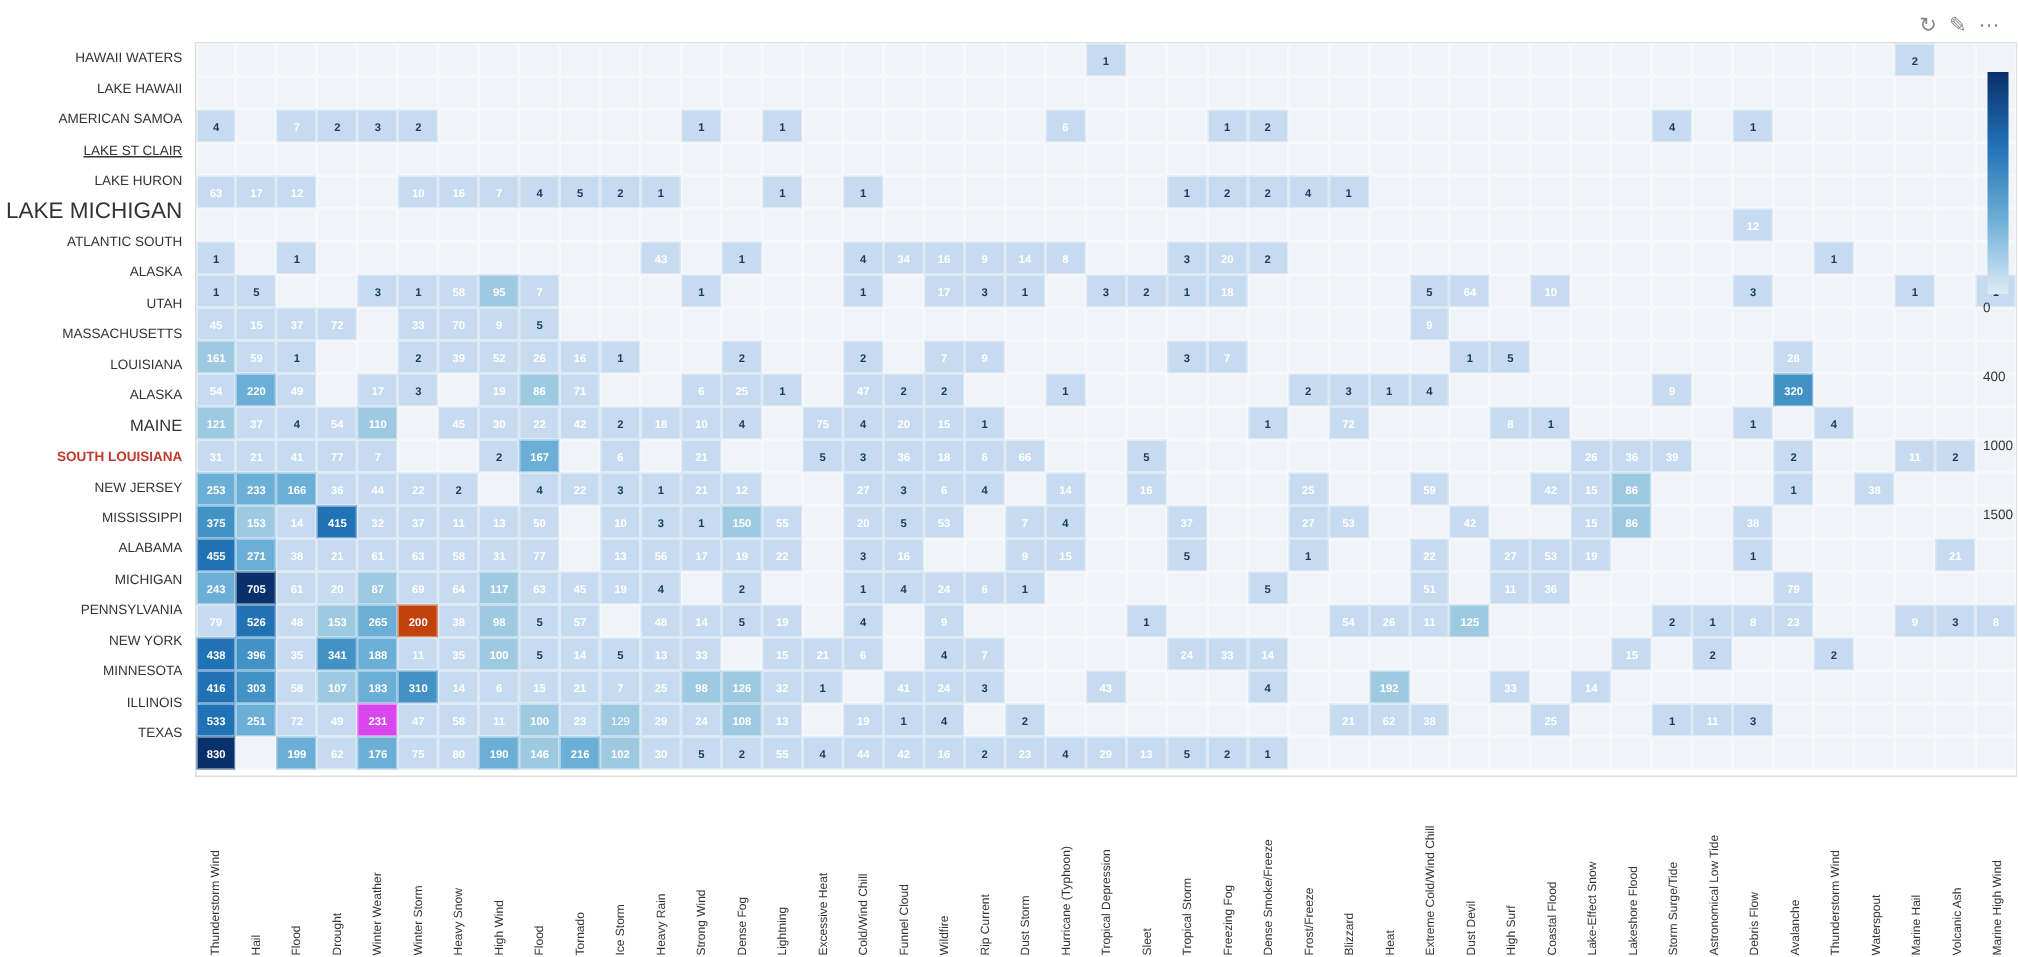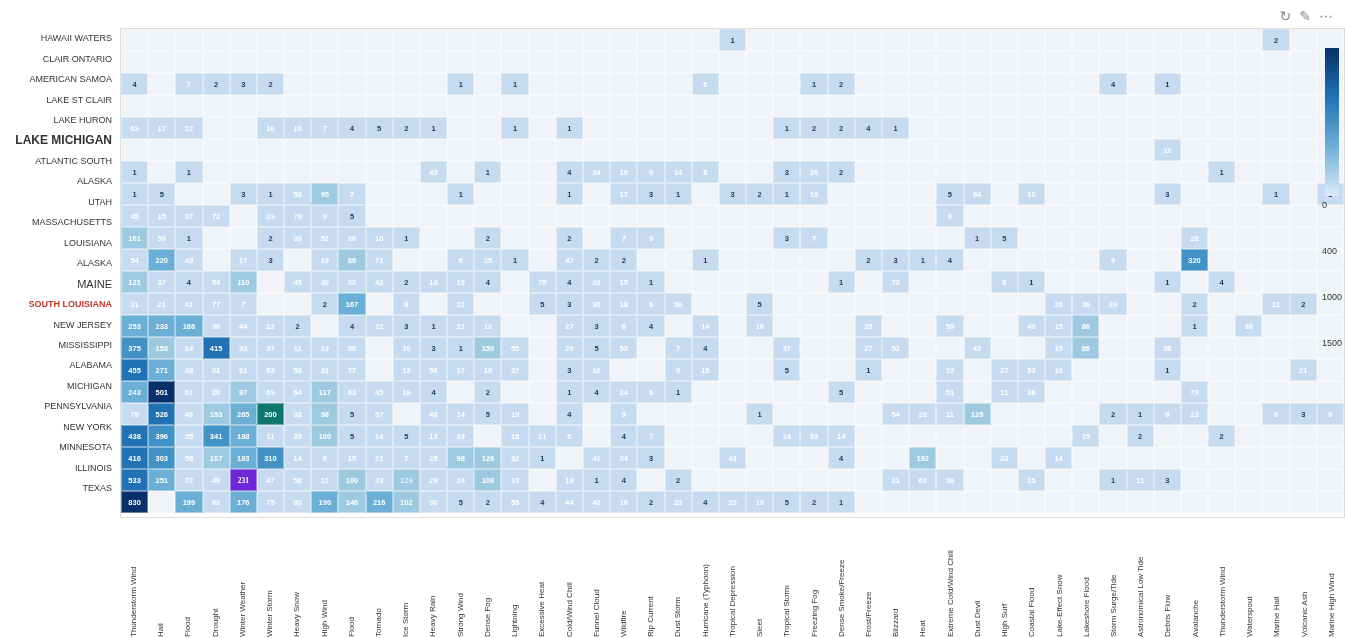--- a/index.html
+++ b/index.html
@@ -33,25 +33,25 @@
         <span class="header-icon">✎</span>
         <span class="header-icon">⋯</span>
       </div>
     </div>
   </div>
 
   <div style="display:flex; flex:1; overflow:hidden; position:relative;">
 
     <div class="row-labels" id="row-labels-container">
     <div class="row-label" style="height: 22px; font-size: 9px; text-align: right; display: flex; align-items: center; justify-content: flex-end; padding-right: 4px; color: rgb(51, 51, 51); font-weight: normal;">HAWAII WATERS</div>
-        <div class="row-label" style="height: 22px; font-size: 9px; text-align: right; display: flex; align-items: center; justify-content: flex-end; padding-right: 4px; color: rgb(51, 51, 51); font-weight: normal;">CLAIR ONTARIO</div>
+        <div class="row-label" style="height: 22px; font-size: 9px; text-align: right; display: flex; align-items: center; justify-content: flex-end; padding-right: 4px; color: rgb(51, 51, 51); font-weight: normal;">LAKE HAWAII</div>
         <div class="row-label" style="height: 22px; font-size: 9px; text-align: right; display: flex; align-items: center; justify-content: flex-end; padding-right: 4px; color: rgb(51, 51, 51); font-weight: normal;">AMERICAN SAMOA</div>
-        <div class="row-label" style="height: 22px; font-size: 9px; text-align: center; display: flex; align-items: center; justify-content: flex-end; padding-right: 4px; color: rgb(51, 51, 51); font-weight: normal;">LAKE ST CLAIR</div>
+        <div class="row-label" style="height: 22px; font-size: 9px; text-align: center; display: flex; align-items: center; justify-content: flex-end; padding-right: 4px; color: rgb(51, 51, 51); font-weight: normal; text-decoration: underline;">LAKE ST CLAIR</div>
         <div class="row-label" style="height: 22px; font-size: 9px; text-align: right; display: flex; align-items: center; justify-content: flex-end; padding-right: 4px; color: rgb(51, 51, 51); font-weight: normal;">LAKE HURON</div>
-        <div class="row-label" style="height: 22px; font-size: 12px; text-align: right; display: flex; align-items: center; justify-content: flex-end; padding-right: 4px; color: rgb(51, 51, 51); font-weight: bold;">LAKE MICHIGAN</div>
+        <div class="row-label" style="height: 22px; font-size: 15px; text-align: right; display: flex; align-items: center; justify-content: flex-end; padding-right: 4px; color: rgb(51, 51, 51); font-weight: normal;">LAKE MICHIGAN</div>
         <div class="row-label" style="height: 22px; font-size: 9px; text-align: right; display: flex; align-items: center; justify-content: flex-end; padding-right: 4px; color: rgb(51, 51, 51); font-weight: normal;">ATLANTIC SOUTH</div>
         <div class="row-label" style="height: 22px; font-size: 9px; text-align: right; display: flex; align-items: center; justify-content: flex-end; padding-right: 4px; color: rgb(51, 51, 51); font-weight: normal;">ALASKA</div>
         <div class="row-label" style="height: 22px; font-size: 9px; text-align: right; display: flex; align-items: center; justify-content: flex-end; padding-right: 4px; color: rgb(51, 51, 51); font-weight: normal;">UTAH</div>
         <div class="row-label" style="height: 22px; font-size: 9px; text-align: right; display: flex; align-items: center; justify-content: flex-end; padding-right: 4px; color: rgb(51, 51, 51); font-weight: normal;">MASSACHUSETTS</div>
         <div class="row-label" style="height: 22px; font-size: 9px; text-align: right; display: flex; align-items: center; justify-content: flex-end; padding-right: 4px; color: rgb(51, 51, 51); font-weight: normal;">LOUISIANA</div>
         <div class="row-label" style="height: 22px; font-size: 9px; text-align: right; display: flex; align-items: center; justify-content: flex-end; padding-right: 4px; color: rgb(51, 51, 51); font-weight: normal;">ALASKA</div>
         <div class="row-label" style="height: 22px; font-size: 11px; text-align: right; display: flex; align-items: center; justify-content: flex-end; padding-right: 4px; color: rgb(51, 51, 51); font-weight: normal;">MAINE</div>
         <div class="row-label highlight" style="height: 22px; font-size: 9px; text-align: right; display: flex; align-items: center; justify-content: flex-end; padding-right: 4px; color: rgb(192, 57, 43); font-weight: 600;">SOUTH LOUISIANA</div>
         <div class="row-label" style="height: 22px; font-size: 9px; text-align: right; display: flex; align-items: center; justify-content: flex-end; padding-right: 4px; color: rgb(51, 51, 51); font-weight: normal;">NEW JERSEY</div>
         <div class="row-label" style="height: 22px; font-size: 9px; text-align: right; display: flex; align-items: center; justify-content: flex-end; padding-right: 4px; color: rgb(51, 51, 51); font-weight: normal;">MISSISSIPPI</div>
@@ -782,21 +782,21 @@
             <div style="display: flex; align-items: center; justify-content: center; background-color: rgb(240, 244, 248); font-size: 7.5px; font-weight: 600; color: rgb(26, 58, 92); border: 0.5px solid rgba(255, 255, 255, 0.4); overflow: hidden;"></div>
             <div style="display: flex; align-items: center; justify-content: center; background-color: rgb(240, 244, 248); font-size: 7.5px; font-weight: 600; color: rgb(26, 58, 92); border: 0.5px solid rgba(255, 255, 255, 0.4); overflow: hidden;"></div>
             <div style="display: flex; align-items: center; justify-content: center; background-color: rgb(198, 219, 239); font-size: 7.5px; font-weight: 600; color: rgb(26, 58, 92); border: 0.5px solid rgba(255, 255, 255, 0.4); overflow: hidden;">1</div>
             <div style="display: flex; align-items: center; justify-content: center; background-color: rgb(240, 244, 248); font-size: 7.5px; font-weight: 600; color: rgb(26, 58, 92); border: 0.5px solid rgba(255, 255, 255, 0.4); overflow: hidden;"></div>
             <div style="display: flex; align-items: center; justify-content: center; background-color: rgb(240, 244, 248); font-size: 7.5px; font-weight: 600; color: rgb(26, 58, 92); border: 0.5px solid rgba(255, 255, 255, 0.4); overflow: hidden;"></div>
             <div style="display: flex; align-items: center; justify-content: center; background-color: rgb(240, 244, 248); font-size: 7.5px; font-weight: 600; color: rgb(26, 58, 92); border: 0.5px solid rgba(255, 255, 255, 0.4); overflow: hidden;"></div>
             <div style="display: flex; align-items: center; justify-content: center; background-color: rgb(240, 244, 248); font-size: 7.5px; font-weight: 600; color: rgb(26, 58, 92); border: 0.5px solid rgba(255, 255, 255, 0.4); overflow: hidden;"></div>
             <div style="display: flex; align-items: center; justify-content: center; background-color: rgb(198, 219, 239); font-size: 7.5px; font-weight: 600; color: rgb(255, 255, 255); border: 0.5px solid rgba(255, 255, 255, 0.4); overflow: hidden;">21</div>
             <div style="display: flex; align-items: center; justify-content: center; background-color: rgb(240, 244, 248); font-size: 7.5px; font-weight: 600; color: rgb(26, 58, 92); border: 0.5px solid rgba(255, 255, 255, 0.4); overflow: hidden;"></div>
             <div style="display: flex; align-items: center; justify-content: center; background-color: rgb(107, 174, 214); font-size: 7.5px; font-weight: 600; color: rgb(255, 255, 255); border: 0.5px solid rgba(255, 255, 255, 0.4); overflow: hidden;">243</div>
-            <div style="display: flex; align-items: center; justify-content: center; background-color: rgb(8, 48, 107); font-size: 7.5px; font-weight: 600; color: rgb(255, 255, 255); border: 0.5px solid rgba(255, 255, 255, 0.4); overflow: hidden;">501</div>
+            <div style="display: flex; align-items: center; justify-content: center; background-color: rgb(8, 48, 107); font-size: 7.5px; font-weight: 600; color: rgb(255, 255, 255); border: 0.5px solid rgba(255, 255, 255, 0.4); overflow: hidden;">705</div>
             <div style="display: flex; align-items: center; justify-content: center; background-color: rgb(198, 219, 239); font-size: 7.5px; font-weight: 600; color: rgb(255, 255, 255); border: 0.5px solid rgba(255, 255, 255, 0.4); overflow: hidden;">61</div>
             <div style="display: flex; align-items: center; justify-content: center; background-color: rgb(198, 219, 239); font-size: 7.5px; font-weight: 600; color: rgb(255, 255, 255); border: 0.5px solid rgba(255, 255, 255, 0.4); overflow: hidden;">20</div>
             <div style="display: flex; align-items: center; justify-content: center; background-color: rgb(158, 202, 225); font-size: 7.5px; font-weight: 600; color: rgb(255, 255, 255); border: 0.5px solid rgba(255, 255, 255, 0.4); overflow: hidden;">87</div>
             <div style="display: flex; align-items: center; justify-content: center; background-color: rgb(198, 219, 239); font-size: 7.5px; font-weight: 600; color: rgb(255, 255, 255); border: 0.5px solid rgba(255, 255, 255, 0.4); overflow: hidden;">69</div>
             <div style="display: flex; align-items: center; justify-content: center; background-color: rgb(198, 219, 239); font-size: 7.5px; font-weight: 600; color: rgb(255, 255, 255); border: 0.5px solid rgba(255, 255, 255, 0.4); overflow: hidden;">64</div>
             <div style="display: flex; align-items: center; justify-content: center; background-color: rgb(158, 202, 225); font-size: 7.5px; font-weight: 600; color: rgb(255, 255, 255); border: 0.5px solid rgba(255, 255, 255, 0.4); overflow: hidden;">117</div>
             <div style="display: flex; align-items: center; justify-content: center; background-color: rgb(198, 219, 239); font-size: 7.5px; font-weight: 600; color: rgb(255, 255, 255); border: 0.5px solid rgba(255, 255, 255, 0.4); overflow: hidden;">63</div>
             <div style="display: flex; align-items: center; justify-content: center; background-color: rgb(198, 219, 239); font-size: 7.5px; font-weight: 600; color: rgb(255, 255, 255); border: 0.5px solid rgba(255, 255, 255, 0.4); overflow: hidden;">45</div>
             <div style="display: flex; align-items: center; justify-content: center; background-color: rgb(198, 219, 239); font-size: 7.5px; font-weight: 600; color: rgb(255, 255, 255); border: 0.5px solid rgba(255, 255, 255, 0.4); overflow: hidden;">19</div>
             <div style="display: flex; align-items: center; justify-content: center; background-color: rgb(198, 219, 239); font-size: 7.5px; font-weight: 600; color: rgb(26, 58, 92); border: 0.5px solid rgba(255, 255, 255, 0.4); overflow: hidden;">4</div>
@@ -831,21 +831,21 @@
             <div style="display: flex; align-items: center; justify-content: center; background-color: rgb(240, 244, 248); font-size: 7.5px; font-weight: 600; color: rgb(26, 58, 92); border: 0.5px solid rgba(255, 255, 255, 0.4); overflow: hidden;"></div>
             <div style="display: flex; align-items: center; justify-content: center; background-color: rgb(240, 244, 248); font-size: 7.5px; font-weight: 600; color: rgb(26, 58, 92); border: 0.5px solid rgba(255, 255, 255, 0.4); overflow: hidden;"></div>
             <div style="display: flex; align-items: center; justify-content: center; background-color: rgb(240, 244, 248); font-size: 7.5px; font-weight: 600; color: rgb(26, 58, 92); border: 0.5px solid rgba(255, 255, 255, 0.4); overflow: hidden;"></div>
             <div style="display: flex; align-items: center; justify-content: center; background-color: rgb(240, 244, 248); font-size: 7.5px; font-weight: 600; color: rgb(26, 58, 92); border: 0.5px solid rgba(255, 255, 255, 0.4); overflow: hidden;"></div>
             <div style="display: flex; align-items: center; justify-content: center; background-color: rgb(240, 244, 248); font-size: 7.5px; font-weight: 600; color: rgb(26, 58, 92); border: 0.5px solid rgba(255, 255, 255, 0.4); overflow: hidden;"></div>
             <div style="display: flex; align-items: center; justify-content: center; background-color: rgb(198, 219, 239); font-size: 7.5px; font-weight: 600; color: rgb(255, 255, 255); border: 0.5px solid rgba(255, 255, 255, 0.4); overflow: hidden;">79</div>
             <div style="display: flex; align-items: center; justify-content: center; background-color: rgb(33, 113, 181); font-size: 7.5px; font-weight: 600; color: rgb(255, 255, 255); border: 0.5px solid rgba(255, 255, 255, 0.4); overflow: hidden;">526</div>
             <div style="display: flex; align-items: center; justify-content: center; background-color: rgb(198, 219, 239); font-size: 7.5px; font-weight: 600; color: rgb(255, 255, 255); border: 0.5px solid rgba(255, 255, 255, 0.4); overflow: hidden;">48</div>
             <div style="display: flex; align-items: center; justify-content: center; background-color: rgb(158, 202, 225); font-size: 7.5px; font-weight: 600; color: rgb(255, 255, 255); border: 0.5px solid rgba(255, 255, 255, 0.4); overflow: hidden;">153</div>
             <div style="display: flex; align-items: center; justify-content: center; background-color: rgb(107, 174, 214); font-size: 7.5px; font-weight: 600; color: rgb(255, 255, 255); border: 0.5px solid rgba(255, 255, 255, 0.4); overflow: hidden;">265</div>
-            <div style="display: flex; align-items: center; justify-content: center; background-color: #0f766e; font-size: 7.5px; font-weight: 600; color: rgb(255, 255, 255); border: 0.5px solid rgba(255, 255, 255, 0.4); overflow: hidden;">200</div>
+            <div style="display: flex; align-items: center; justify-content: center; background-color: #c2410c; font-size: 7.5px; font-weight: 600; color: rgb(255, 255, 255); border: 0.5px solid rgba(255, 255, 255, 0.4); overflow: hidden;">200</div>
             <div style="display: flex; align-items: center; justify-content: center; background-color: rgb(198, 219, 239); font-size: 7.5px; font-weight: 600; color: rgb(255, 255, 255); border: 0.5px solid rgba(255, 255, 255, 0.4); overflow: hidden;">38</div>
             <div style="display: flex; align-items: center; justify-content: center; background-color: rgb(158, 202, 225); font-size: 7.5px; font-weight: 600; color: rgb(255, 255, 255); border: 0.5px solid rgba(255, 255, 255, 0.4); overflow: hidden;">98</div>
             <div style="display: flex; align-items: center; justify-content: center; background-color: rgb(198, 219, 239); font-size: 7.5px; font-weight: 600; color: rgb(26, 58, 92); border: 0.5px solid rgba(255, 255, 255, 0.4); overflow: hidden;">5</div>
             <div style="display: flex; align-items: center; justify-content: center; background-color: rgb(198, 219, 239); font-size: 7.5px; font-weight: 600; color: rgb(255, 255, 255); border: 0.5px solid rgba(255, 255, 255, 0.4); overflow: hidden;">57</div>
             <div style="display: flex; align-items: center; justify-content: center; background-color: rgb(240, 244, 248); font-size: 7.5px; font-weight: 600; color: rgb(26, 58, 92); border: 0.5px solid rgba(255, 255, 255, 0.4); overflow: hidden;"></div>
             <div style="display: flex; align-items: center; justify-content: center; background-color: rgb(198, 219, 239); font-size: 7.5px; font-weight: 600; color: rgb(255, 255, 255); border: 0.5px solid rgba(255, 255, 255, 0.4); overflow: hidden;">48</div>
             <div style="display: flex; align-items: center; justify-content: center; background-color: rgb(198, 219, 239); font-size: 7.5px; font-weight: 600; color: rgb(255, 255, 255); border: 0.5px solid rgba(255, 255, 255, 0.4); overflow: hidden;">14</div>
             <div style="display: flex; align-items: center; justify-content: center; background-color: rgb(198, 219, 239); font-size: 7.5px; font-weight: 600; color: rgb(26, 58, 92); border: 0.5px solid rgba(255, 255, 255, 0.4); overflow: hidden;">5</div>
             <div style="display: flex; align-items: center; justify-content: center; background-color: rgb(198, 219, 239); font-size: 7.5px; font-weight: 600; color: rgb(255, 255, 255); border: 0.5px solid rgba(255, 255, 255, 0.4); overflow: hidden;">19</div>
             <div style="display: flex; align-items: center; justify-content: center; background-color: rgb(240, 244, 248); font-size: 7.5px; font-weight: 600; color: rgb(26, 58, 92); border: 0.5px solid rgba(255, 255, 255, 0.4); overflow: hidden;"></div>
@@ -965,21 +965,21 @@
             <div style="display: flex; align-items: center; justify-content: center; background-color: rgb(240, 244, 248); font-size: 7.5px; font-weight: 600; color: rgb(26, 58, 92); border: 0.5px solid rgba(255, 255, 255, 0.4); overflow: hidden;"></div>
             <div style="display: flex; align-items: center; justify-content: center; background-color: rgb(240, 244, 248); font-size: 7.5px; font-weight: 600; color: rgb(26, 58, 92); border: 0.5px solid rgba(255, 255, 255, 0.4); overflow: hidden;"></div>
             <div style="display: flex; align-items: center; justify-content: center; background-color: rgb(240, 244, 248); font-size: 7.5px; font-weight: 600; color: rgb(26, 58, 92); border: 0.5px solid rgba(255, 255, 255, 0.4); overflow: hidden;"></div>
             <div style="display: flex; align-items: center; justify-content: center; background-color: rgb(240, 244, 248); font-size: 7.5px; font-weight: 600; color: rgb(26, 58, 92); border: 0.5px solid rgba(255, 255, 255, 0.4); overflow: hidden;"></div>
             <div style="display: flex; align-items: center; justify-content: center; background-color: rgb(240, 244, 248); font-size: 7.5px; font-weight: 600; color: rgb(26, 58, 92); border: 0.5px solid rgba(255, 255, 255, 0.4); overflow: hidden;"></div>
             <div style="display: flex; align-items: center; justify-content: center; background-color: rgb(240, 244, 248); font-size: 7.5px; font-weight: 600; color: rgb(26, 58, 92); border: 0.5px solid rgba(255, 255, 255, 0.4); overflow: hidden;"></div>
             <div style="display: flex; align-items: center; justify-content: center; background-color: rgb(33, 113, 181); font-size: 7.5px; font-weight: 600; color: rgb(255, 255, 255); border: 0.5px solid rgba(255, 255, 255, 0.4); overflow: hidden;">533</div>
             <div style="display: flex; align-items: center; justify-content: center; background-color: rgb(107, 174, 214); font-size: 7.5px; font-weight: 600; color: rgb(255, 255, 255); border: 0.5px solid rgba(255, 255, 255, 0.4); overflow: hidden;">251</div>
             <div style="display: flex; align-items: center; justify-content: center; background-color: rgb(198, 219, 239); font-size: 7.5px; font-weight: 600; color: rgb(255, 255, 255); border: 0.5px solid rgba(255, 255, 255, 0.4); overflow: hidden;">72</div>
             <div style="display: flex; align-items: center; justify-content: center; background-color: rgb(198, 219, 239); font-size: 7.5px; font-weight: 600; color: rgb(255, 255, 255); border: 0.5px solid rgba(255, 255, 255, 0.4); overflow: hidden;">49</div>
-            <div style="display: flex; align-items: center; justify-content: center; background-color: #6d28d9; font-size: 7.5px; font-weight: 600; color: rgb(255, 255, 255); border: 0.5px solid rgba(255, 255, 255, 0.4); overflow: hidden; font-family: Liberation Serif, serif;">231</div>
+            <div style="display: flex; align-items: center; justify-content: center; background-color: #d946ef; font-size: 7.5px; font-weight: 600; color: rgb(255, 255, 255); border: 0.5px solid rgba(255, 255, 255, 0.4); overflow: hidden;">231</div>
             <div style="display: flex; align-items: center; justify-content: center; background-color: rgb(198, 219, 239); font-size: 7.5px; font-weight: 600; color: rgb(255, 255, 255); border: 0.5px solid rgba(255, 255, 255, 0.4); overflow: hidden;">47</div>
             <div style="display: flex; align-items: center; justify-content: center; background-color: rgb(198, 219, 239); font-size: 7.5px; font-weight: 600; color: rgb(255, 255, 255); border: 0.5px solid rgba(255, 255, 255, 0.4); overflow: hidden;">58</div>
             <div style="display: flex; align-items: center; justify-content: center; background-color: rgb(198, 219, 239); font-size: 7.5px; font-weight: 600; color: rgb(255, 255, 255); border: 0.5px solid rgba(255, 255, 255, 0.4); overflow: hidden;">11</div>
             <div style="display: flex; align-items: center; justify-content: center; background-color: rgb(158, 202, 225); font-size: 7.5px; font-weight: 600; color: rgb(255, 255, 255); border: 0.5px solid rgba(255, 255, 255, 0.4); overflow: hidden;">100</div>
             <div style="display: flex; align-items: center; justify-content: center; background-color: rgb(198, 219, 239); font-size: 7.5px; font-weight: 600; color: rgb(255, 255, 255); border: 0.5px solid rgba(255, 255, 255, 0.4); overflow: hidden;">23</div>
             <div style="display: flex; align-items: center; justify-content: center; background-color: rgb(158, 202, 225); font-size: 7.5px; font-weight: 400; color: rgb(255, 255, 255); border: 0.5px solid rgba(255, 255, 255, 0.4); overflow: hidden;">129</div>
             <div style="display: flex; align-items: center; justify-content: center; background-color: rgb(198, 219, 239); font-size: 7.5px; font-weight: 600; color: rgb(255, 255, 255); border: 0.5px solid rgba(255, 255, 255, 0.4); overflow: hidden;">29</div>
             <div style="display: flex; align-items: center; justify-content: center; background-color: rgb(198, 219, 239); font-size: 7.5px; font-weight: 600; color: rgb(255, 255, 255); border: 0.5px solid rgba(255, 255, 255, 0.4); overflow: hidden;">24</div>
             <div style="display: flex; align-items: center; justify-content: center; background-color: rgb(158, 202, 225); font-size: 7.5px; font-weight: 600; color: rgb(255, 255, 255); border: 0.5px solid rgba(255, 255, 255, 0.4); overflow: hidden;">108</div>
             <div style="display: flex; align-items: center; justify-content: center; background-color: rgb(198, 219, 239); font-size: 7.5px; font-weight: 600; color: rgb(255, 255, 255); border: 0.5px solid rgba(255, 255, 255, 0.4); overflow: hidden;">13</div>

